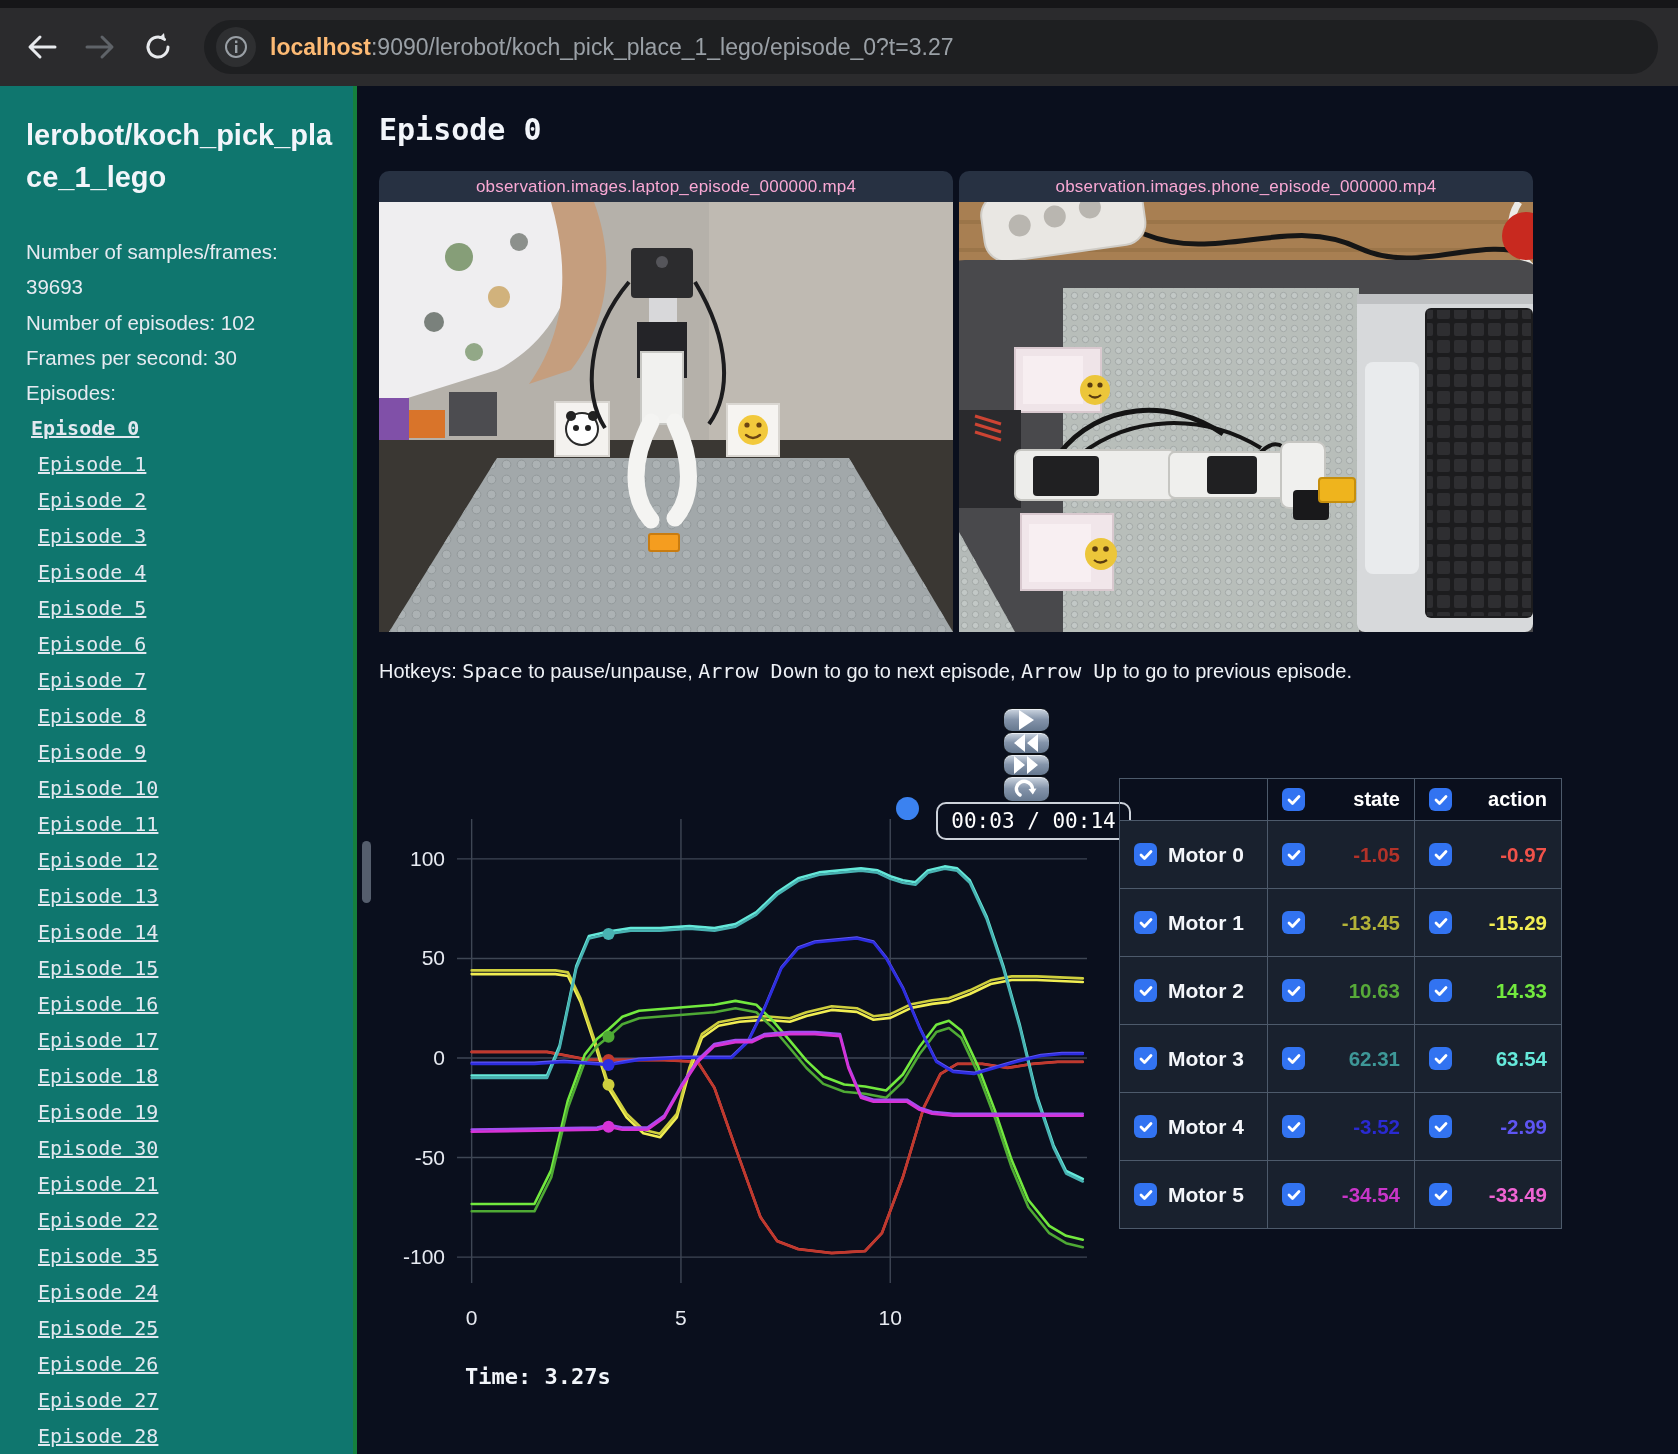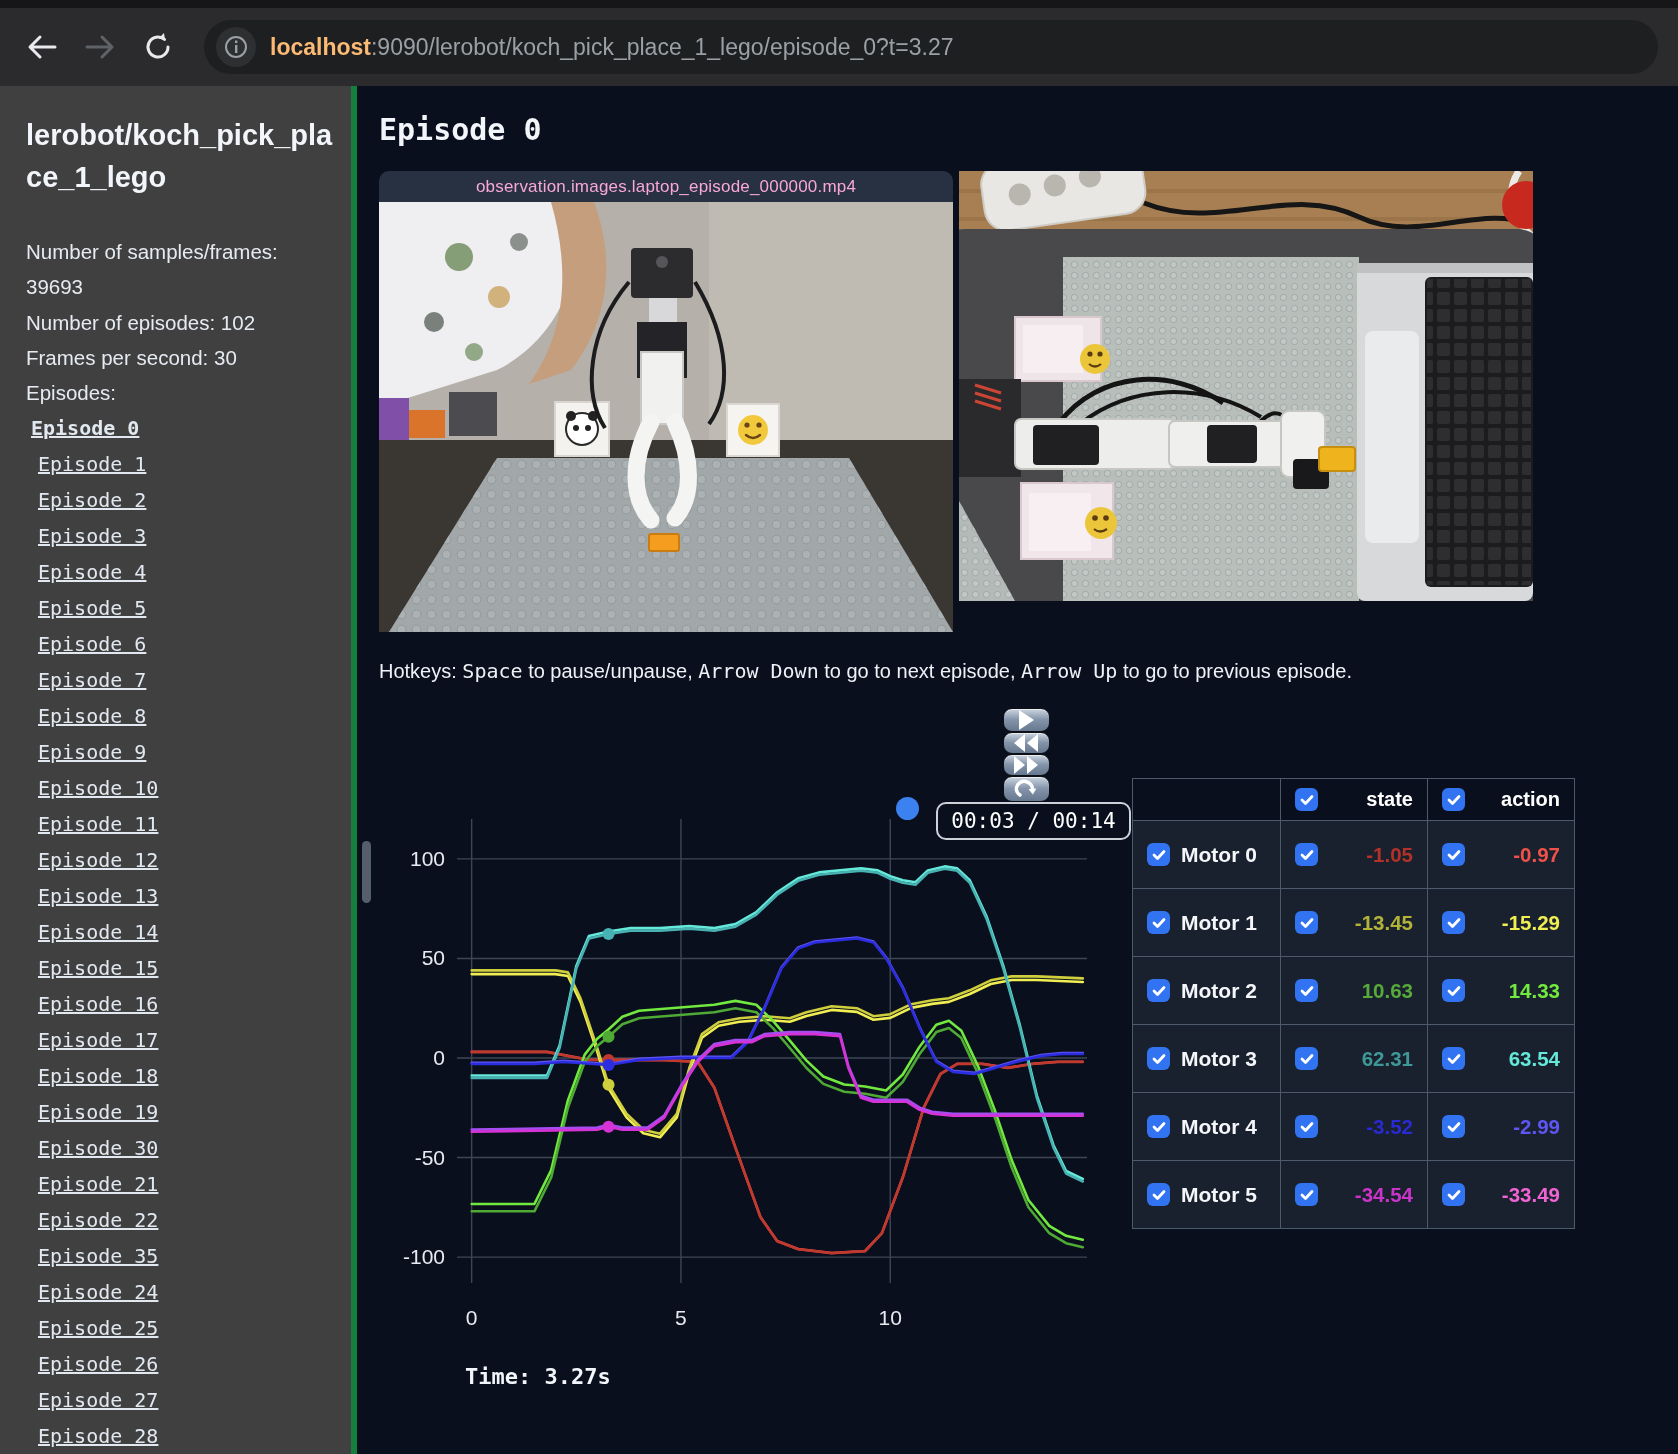--- a/index.html
+++ b/index.html
@@ -24,22 +24,22 @@
   }
   .info-badge { width:40px; height:40px; border-radius:50%; background:#2e2f31;
     display:flex; align-items:center; justify-content:center; margin-right:14px; flex-shrink:0; border:none; }
   .url-text { font-size:23px; white-space:nowrap; overflow:hidden; }
   .url-host { color:#fdba74; font-weight:700; }
   .url-rest { color:#9aa0a6; }
 
   
   .app { display:flex; height:1368px; }
   .sidebar {
-    width:357px; flex-shrink:0; background:#404040;
-    padding:28px 18px 0 26px; border-right:6px solid #15803d; overflow:hidden;
+    width:357px; flex-shrink:0; background:#0f766e;
+    padding:28px 18px 0 26px; border-right:4px solid #15803d; overflow:hidden;
   }
   .ds-title { font-size:29px; font-weight:700; line-height:1.45; margin:0 0 36px 0;
     word-break:break-all; color:#f2f5fa; }
   .stat { font-size:20.5px; line-height:1.72; color:#e6eaf1; }
   .ep-heading { font-size:20.5px; line-height:1.72; color:#e6eaf1; margin-bottom:6px; }
   .ep-link { display:block; font-family:"DejaVu Sans Mono", monospace; font-size:20px;
     color:#e2e8f0; text-decoration:underline; margin:0 0 12px 12px; }
   .ep-link.active { font-weight:700; margin-left:5px; }
 
   .main { flex:1; padding:26px 0 0 22px; position:relative; min-width:0; }
@@ -77,21 +77,21 @@
   .time-box { border:2px solid #cdd2da; border-radius:10px; padding:5px 13px;
     font-family:"DejaVu Sans Mono", monospace; font-size:21px; color:#fff;
     margin-left:10px; white-space:nowrap; }
 
   
   .bottom { display:flex; margin-top:20px; align-items:flex-start; }
   .chart-wrap { width:728px; flex-shrink:0; }
   .time-label { font-family:"DejaVu Sans Mono", monospace; font-weight:700;
     font-size:22px; margin:22px 0 0 86px; color:#f2f5fa; }
 
-  .mtable { border-collapse:collapse; margin-left:25px; }
+  .mtable { border-collapse:collapse; margin-left:12px; }
   .mtable th, .mtable td { border:1px solid #4d5a6b; }
   .mtable th { height:42px; font-size:20px; font-weight:700; color:#fff;
     padding:0 14px; text-align:right; }
   .mtable th .cb { float:left; margin-top:0; }
   .mtable td { height:68px; font-size:20.5px; padding:0 14px; background:#19212e; }
   .col-label { width:148px; }
   .col-val { width:147px; }
   .cellflex { display:flex; align-items:center; }
   .mlabel { font-weight:700; color:#f4f6fa; margin-left:11px; font-size:21px; }
   .val { font-weight:700; margin-left:auto; }
@@ -231,20 +231,21 @@
             <rect x="262" y="150" width="42" height="72" fill="#f1f1ef" stroke="#c8c8c4" stroke-width="2"></rect>
             <path d="M272,220 C252,258 252,295 272,318" stroke="#f4f4f2" stroke-width="17" fill="none" stroke-linecap="round"></path>
             <path d="M296,220 C314,258 314,295 296,316" stroke="#f4f4f2" stroke-width="17" fill="none" stroke-linecap="round"></path>
 
             <rect x="270" y="332" width="30" height="17" rx="2" fill="#f59d1f" stroke="#c97c10" stroke-width="2"></rect>
           </svg>
         </div>
       </div>
 
       <div class="video-panel">
+        <div class="video-title">observation.images.phone_episode_000000.mp4</div>
         <div class="video-frame">
           <svg width="574" height="430" viewBox="0 0 574 430">
             <defs>
               <pattern id="studsR" width="11" height="11" patternUnits="userSpaceOnUse">
                 <circle cx="5.5" cy="5.5" r="3.2" fill="#c2c8c6" stroke="#a2a8a6" stroke-width="1"></circle>
               </pattern>
               <pattern id="keysR" width="17" height="17" patternUnits="userSpaceOnUse">
                 <rect x="2" y="2" width="13" height="13" rx="2" fill="#2e2e31"></rect>
               </pattern>
             </defs>

